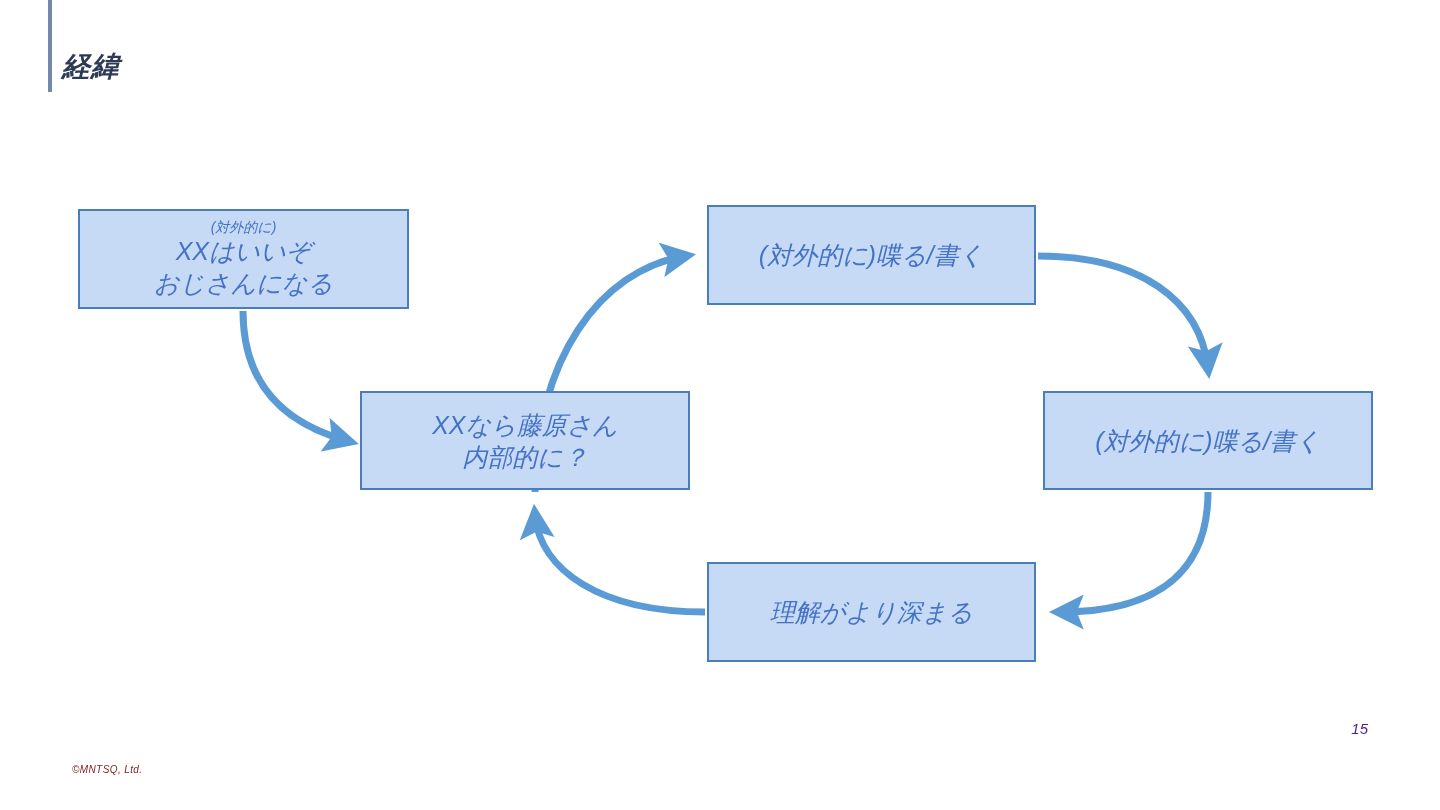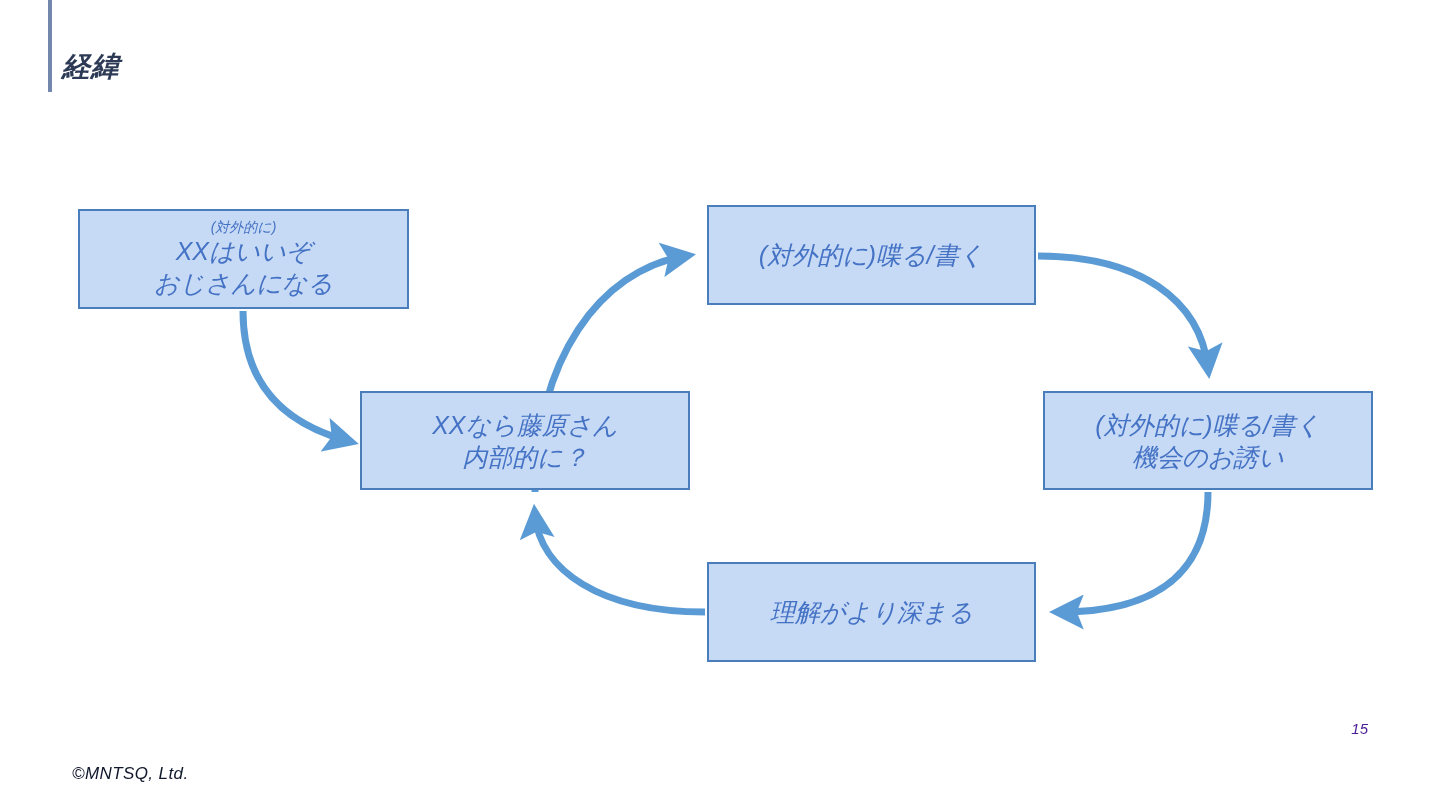--- a/index.html
+++ b/index.html
@@ -86,22 +86,22 @@
   #node-ask       { left: 360px;  top: 391px; width: 330px; height: 99px;  }
   #node-speak     { left: 707px;  top: 205px; width: 329px; height: 100px; }
   #node-invite    { left: 1043px; top: 391px; width: 330px; height: 99px;  }
   #node-deepen    { left: 707px;  top: 562px; width: 329px; height: 100px; align-items: center; }
 
   
   #footer-copyright {
     position: absolute;
     left: 72px;
     top: 764px;
-    font-size: 17px;
-    color: #0f172a;
+    font-size: 10px;
+    color: #7f1d1d;
     letter-spacing: 0.4px;
   }
   #footer-page-number {
     position: absolute;
     right: 72px;
     top: 720px;
     font-size: 15px;
     color: #4c1d95;
   }
 </style>
@@ -143,21 +143,20 @@
       <span class="line">XXなら藤原さん</span>
       <span class="line">内部的に？</span>
     </div>
 
     <div class="node" id="node-speak">
       <span class="line">(対外的に)喋る/書く</span>
     </div>
 
     <div class="node" id="node-invite">
       <span class="line">(対外的に)喋る/書く</span>
-      <span class="line">機会のお誘い</span>
     </div>
 
     <div class="node" id="node-deepen">
       <span class="line">理解がより深まる</span>
     </div>
 
   </div>
 
   <div id="footer-copyright">©MNTSQ, Ltd.</div>
   <div id="footer-page-number">15</div>

